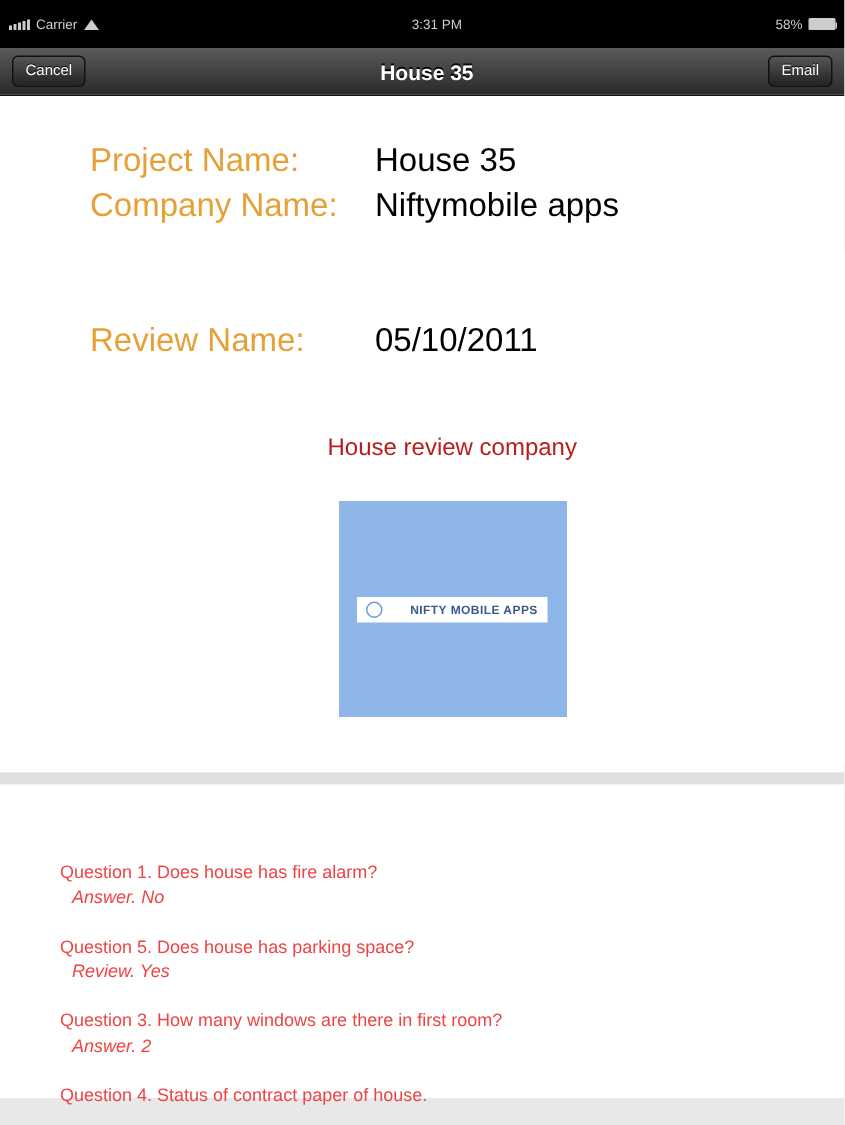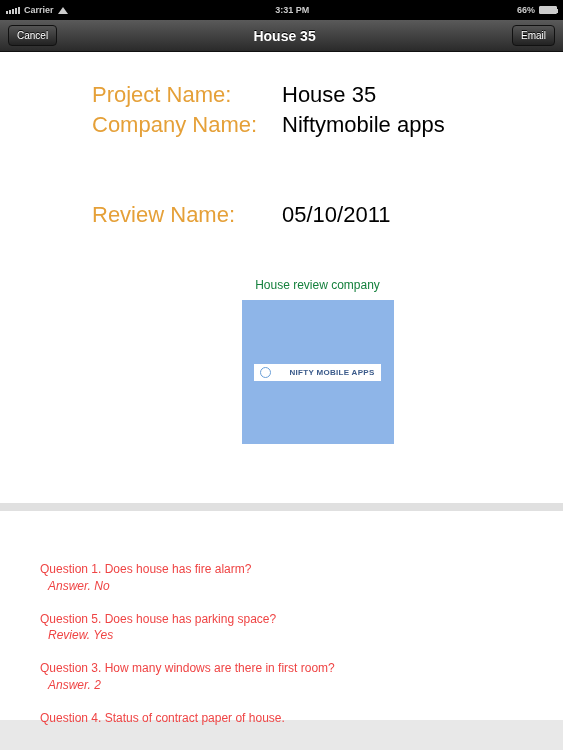--- a/index.html
+++ b/index.html
@@ -8,29 +8,29 @@
       box-sizing: border-box;
     }
     body {
       width: 563px;
       height: 750px;
       background: #e8e8e8;
       font-family: -apple-system, Helvetica, Arial, sans-serif;
       overflow: hidden;
     }
     .status-bar {
-      height: 20px;
+      height: 32px;
       background: #000;
       display: flex;
       align-items: center;
       justify-content: space-between;
       padding: 0 6px;
       color: #ccc;
       font-size: 9px;
-      font-weight: bold;
+      font-weight: normal;
     }
     .status-left {
       display: flex;
       align-items: center;
       gap: 4px;
     }
     .signal-bars {
       display: flex;
       gap: 1px;
       align-items: flex-end;
@@ -95,21 +95,21 @@
     .nav-title {
       color: #fff;
       font-weight: bold;
       font-size: 14px;
       text-shadow: 0 -1px 0 #000;
     }
     .content {
       background: #fff;
       margin: 0;
       height: 451px;
-      padding: 30px 20px 20px 92px;
+      padding: 30px 20px 20px 60px;
     }
     .field-row {
       display: flex;
       margin-bottom: 4px;
     }
     .field-label {
       color: #e5a038;
       font-size: 22px;
       font-weight: normal;
       width: 190px;
@@ -120,23 +120,23 @@
       font-size: 22px;
     }
     .field-gap {
       height: 60px;
     }
     .company-section {
       text-align: center;
       margin-top: 50px;
     }
     .company-title {
-      font-size: 12px;
-      color: #15803d;
-      margin-bottom: 8px;
+      font-size: 16px;
+      color: #b91c1c;
+      margin-bottom: 26px;
     }
     .logo-box {
       width: 152px;
       height: 144px;
       background: #8eb5e8;
       margin: 0 auto;
       display: flex;
       align-items: center;
       justify-content: center;
       position: relative;
@@ -194,21 +194,21 @@
         <span></span>
         <span></span>
         <span></span>
         <span></span>
     </div>
     <span>Carrier</span>
     <div class="wifi-icon"></div>
   </div>
   <div>3:31 PM</div>
   <div class="status-right">
-    <span>66%</span>
+    <span>58%</span>
     <div class="battery"></div>
   </div>
 </div>
 
 <div class="nav-bar">
   <button class="nav-btn">Cancel</button>
   <div class="nav-title">House 35</div>
   <button class="nav-btn">Email</button>
 </div>
 

